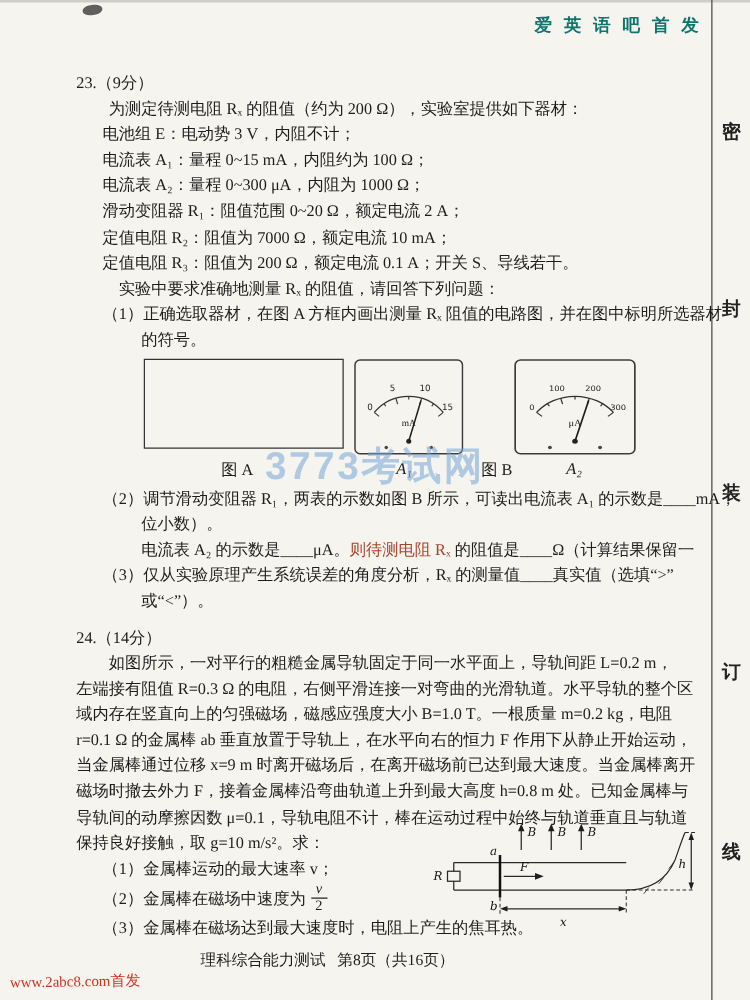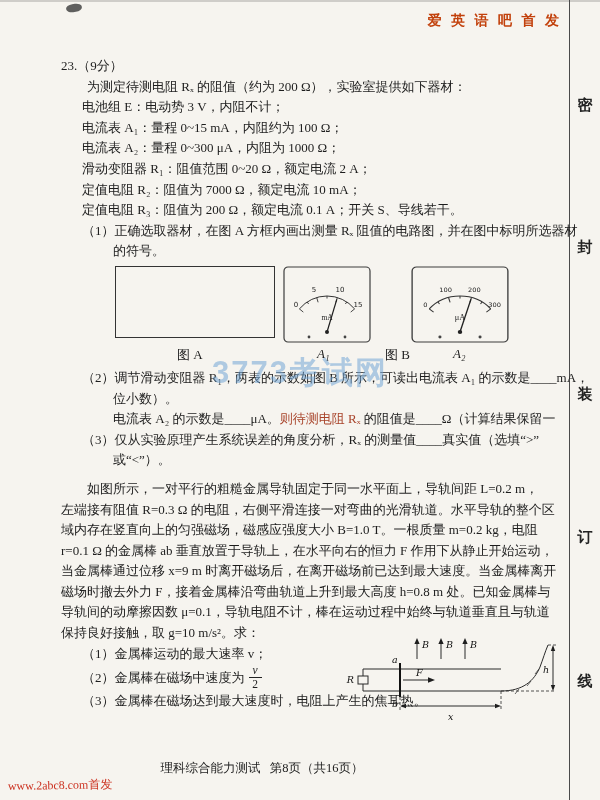--- a/index.html
+++ b/index.html
@@ -6,21 +6,21 @@
   * { margin:0; padding:0; box-sizing:border-box; }
   html,body { width:600px; height:800px; }
   .page {
     position:relative; width:600px; height:800px;
     background:#f6f4ef; overflow:hidden;
     font-family:"Liberation Serif","DejaVu Serif",serif;
     color:#1d1d1d;
   }
   .top-edge { position:absolute; top:0; left:0; width:100%; height:2px; background:rgba(70,70,70,.22); }
   .corner-mark { position:absolute; left:66px; top:4px; width:16px; height:8px; background:#3a3a3a; border-radius:50% / 60%; transform:rotate(-8deg); opacity:.8; }
-  .header-right { position:absolute; top:12px; right:38px; color:#c2410c; font-weight:bold; font-size:14px; letter-spacing:3px; white-space:pre; }
+  .header-right { position:absolute; top:12px; right:38px; color:#0f766e; font-weight:bold; font-size:14px; letter-spacing:3px; white-space:pre; }
   .binding-line { position:absolute; left:569px; top:0; width:1px; height:800px; background:#4a4a4a; }
   .bind-char { position:absolute; left:575px; width:20px; text-align:center; font-size:15px; font-weight:700; color:#222; }
   .bc0 { top:96px; } .bc1 { top:238px; } .bc2 { top:385px; } .bc3 { top:528px; } .bc4 { top:672px; }
   .watermark {
     position:absolute; left:212px; top:352px; z-index:6; pointer-events:none;
     font-family:"Liberation Sans","DejaVu Sans",sans-serif; font-weight:bold;
     font-size:31px; letter-spacing:2px; color:rgba(115,165,214,0.55);
   }
   .content { position:absolute; left:61px; top:56px; width:502px; z-index:2; }
   .ln { font-size:13px; line-height:20.6px; white-space:pre; }
@@ -83,20 +83,21 @@
   <div class="content">
 
     <div class="ln">23.（9分）</div>
     <div class="ln ind-b">为测定待测电阻 Rₓ 的阻值（约为 200 Ω），实验室提供如下器材：</div>
     <div class="ln ind-a">电池组 E：电动势 3 V，内阻不计；</div>
     <div class="ln ind-a">电流表 A₁：量程 0~15 mA，内阻约为 100 Ω；</div>
     <div class="ln ind-a">电流表 A₂：量程 0~300 μA，内阻为 1000 Ω；</div>
     <div class="ln ind-a">滑动变阻器 R₁：阻值范围 0~20 Ω，额定电流 2 A；</div>
     <div class="ln ind-a">定值电阻 R₂：阻值为 7000 Ω，额定电流 10 mA；</div>
     <div class="ln ind-a">定值电阻 R₃：阻值为 200 Ω，额定电流 0.1 A；开关 S、导线若干。</div>
+    <div class="ln ind-c">实验中要求准确地测量 Rₓ 的阻值，请回答下列问题：</div>
     <div class="ln ind-a">（1）正确选取器材，在图 A 方框内画出测量 Rₓ 阻值的电路图，并在图中标明所选器材</div>
     <div class="ln ind-d">的符号。</div>
 
     <div class="figrow">
       <div class="figA-box"></div>
 
       <svg class="meter m1" width="88" height="78" viewBox="0 0 88 78">
         <rect class="mbox" x="1" y="1" width="86" height="75" rx="4"></rect>
         <path class="marc" d="M 16.4 42.9 A 36 36 0 0 1 71.6 42.9"></path>
         <line class="mtick" x1="16.4" y1="42.9" x2="20.3" y2="46.1"></line>
@@ -144,20 +145,21 @@
       <span class="meter-name nm2">A₂</span>
     </div>
 
     <div class="ln ind-a">（2）调节滑动变阻器 R₁，两表的示数如图 B 所示，可读出电流表 A₁ 的示数是____mA，</div>
     <div class="ln ind-d">位小数）。</div>
     <div class="ln ind-d"><span>电流表 A₂ 的示数是____μA。</span><span class="red-seg">则待测电阻 Rₓ</span><span> 的阻值是____Ω（计算结果保留一</span></div>
     <div class="ln ind-a">（3）仅从实验原理产生系统误差的角度分析，Rₓ 的测量值____真实值（选填“&gt;”</div>
     <div class="ln ind-d">或“&lt;”）。</div>
 
     <div class="q24">
+      <div class="ln">24.（14分）</div>
       <div class="ln ind-b">如图所示，一对平行的粗糙金属导轨固定于同一水平面上，导轨间距 L=0.2 m，</div>
       <div class="ln">左端接有阻值 R=0.3 Ω 的电阻，右侧平滑连接一对弯曲的光滑轨道。水平导轨的整个区</div>
       <div class="ln">域内存在竖直向上的匀强磁场，磁感应强度大小 B=1.0 T。一根质量 m=0.2 kg，电阻</div>
       <div class="ln">r=0.1 Ω 的金属棒 ab 垂直放置于导轨上，在水平向右的恒力 F 作用下从静止开始运动，</div>
       <div class="ln">当金属棒通过位移 x=9 m 时离开磁场后，在离开磁场前已达到最大速度。当金属棒离开</div>
       <div class="ln">磁场时撤去外力 F，接着金属棒沿弯曲轨道上升到最大高度 h=0.8 m 处。已知金属棒与</div>
       <div class="ln">导轨间的动摩擦因数 μ=0.1，导轨电阻不计，棒在运动过程中始终与轨道垂直且与轨道</div>
       <div class="ln">保持良好接触，取 g=10 m/s²。求：</div>
       <div class="ln ind-a">（1）金属棒运动的最大速率 v；</div>
       <div class="ln-frac">

